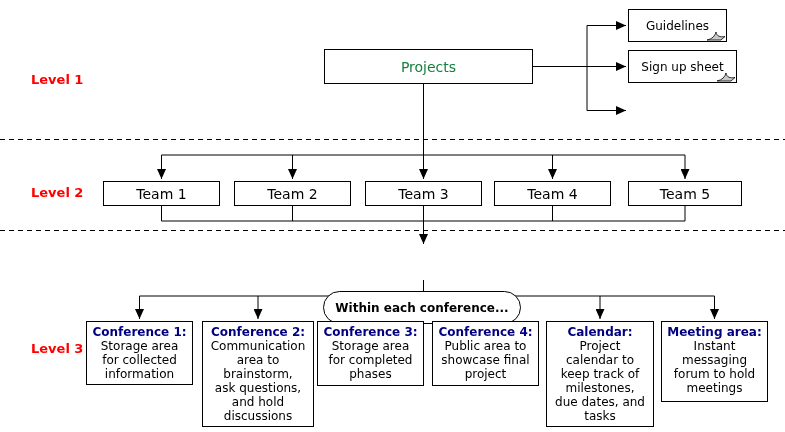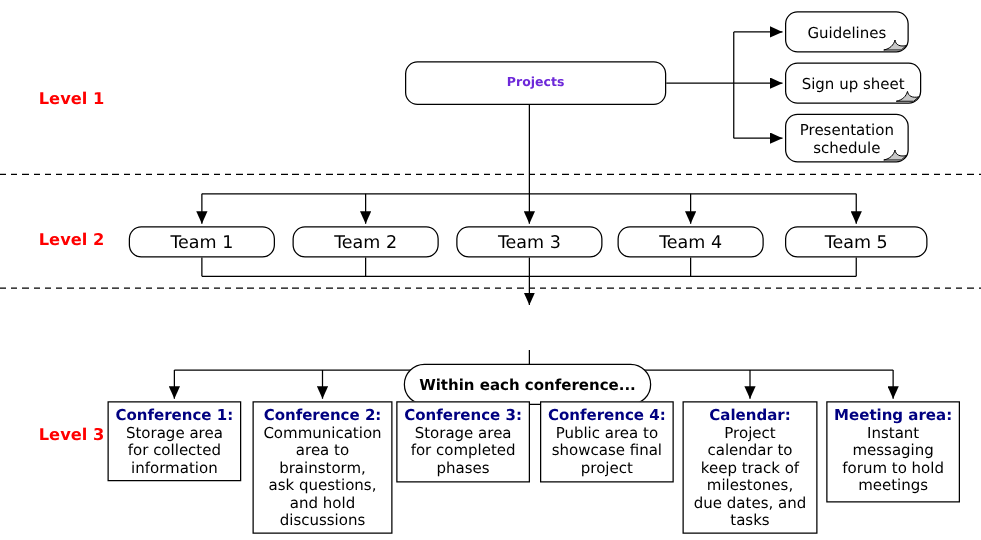--- a/index.html
+++ b/index.html
@@ -10,22 +10,22 @@
   .sep{
     position:absolute;left:0;width:785px;height:1px;
     background:repeating-linear-gradient(to right,#000 0 5px,transparent 5px 9px);
   }
   .lvl{
     position:absolute;left:31px;font-size:13px;font-weight:bold;color:#ff0000;white-space:nowrap;
   }
   .box{
     position:absolute;background:#fff;border:1px solid #000;box-sizing:border-box;text-align:center;
   }
-  .cflex{display:flex;align-items:center;justify-content:center;border-radius:10px;}
-  .projects{font-size:10px;font-weight:bold;color:#6d28d9;}
+  .cflex{display:flex;align-items:center;justify-content:center;}
+  .projects{font-size:14px;font-weight:normal;color:#15803d;}
   .team{font-size:14px;color:#000;}
   .note{font-size:12px;line-height:14px;}
   .fold{position:absolute;right:0px;bottom:0px;display:block;}
   .stadium{border-radius:17px;font-size:12px;font-weight:bold;white-space:nowrap;}
   .area{
     display:flex;flex-direction:column;align-items:center;
     padding:3px 1px 0 1px;font-size:12px;line-height:14px;
   }
   .area .t{font-weight:bold;color:#000080;white-space:nowrap;}
   .area .b{white-space:pre-line;color:#000;}
@@ -100,26 +100,20 @@
     </svg>
   </div>
 
   <div class="box cflex note" style="left:628px;top:50px;width:109px;height:33px;">
     <span>Sign up sheet</span>
     <svg class="fold" width="20" height="9" viewBox="0 0 20 9">
       <path d="M1,8 C6,7 9,4 10,0 C10.5,4 14,5.5 19,4.5 L15,8 Z" fill="#c8c8c8" stroke="#000" stroke-width="0.8"></path>
     </svg>
   </div>
 
-  <div class="box cflex note" style="left:628px;top:91px;width:99px;height:39px;">
-    <span>Presentation schedule</span>
-    <svg class="fold" width="20" height="9" viewBox="0 0 20 9">
-      <path d="M1,8 C6,7 9,4 10,0 C10.5,4 14,5.5 19,4.5 L15,8 Z" fill="#c8c8c8" stroke="#000" stroke-width="0.8"></path>
-    </svg>
-  </div>
 
   <div class="box cflex team" style="left:103px;top:181px;width:117px;height:25px;text-align:right;">
     <span>Team 1</span>
   </div>
   <div class="box cflex team" style="left:234px;top:181px;width:117px;height:25px;">
     <span>Team 2</span>
   </div>
   <div class="box cflex team" style="left:365px;top:181px;width:117px;height:25px;">
     <span>Team 3</span>
   </div>

